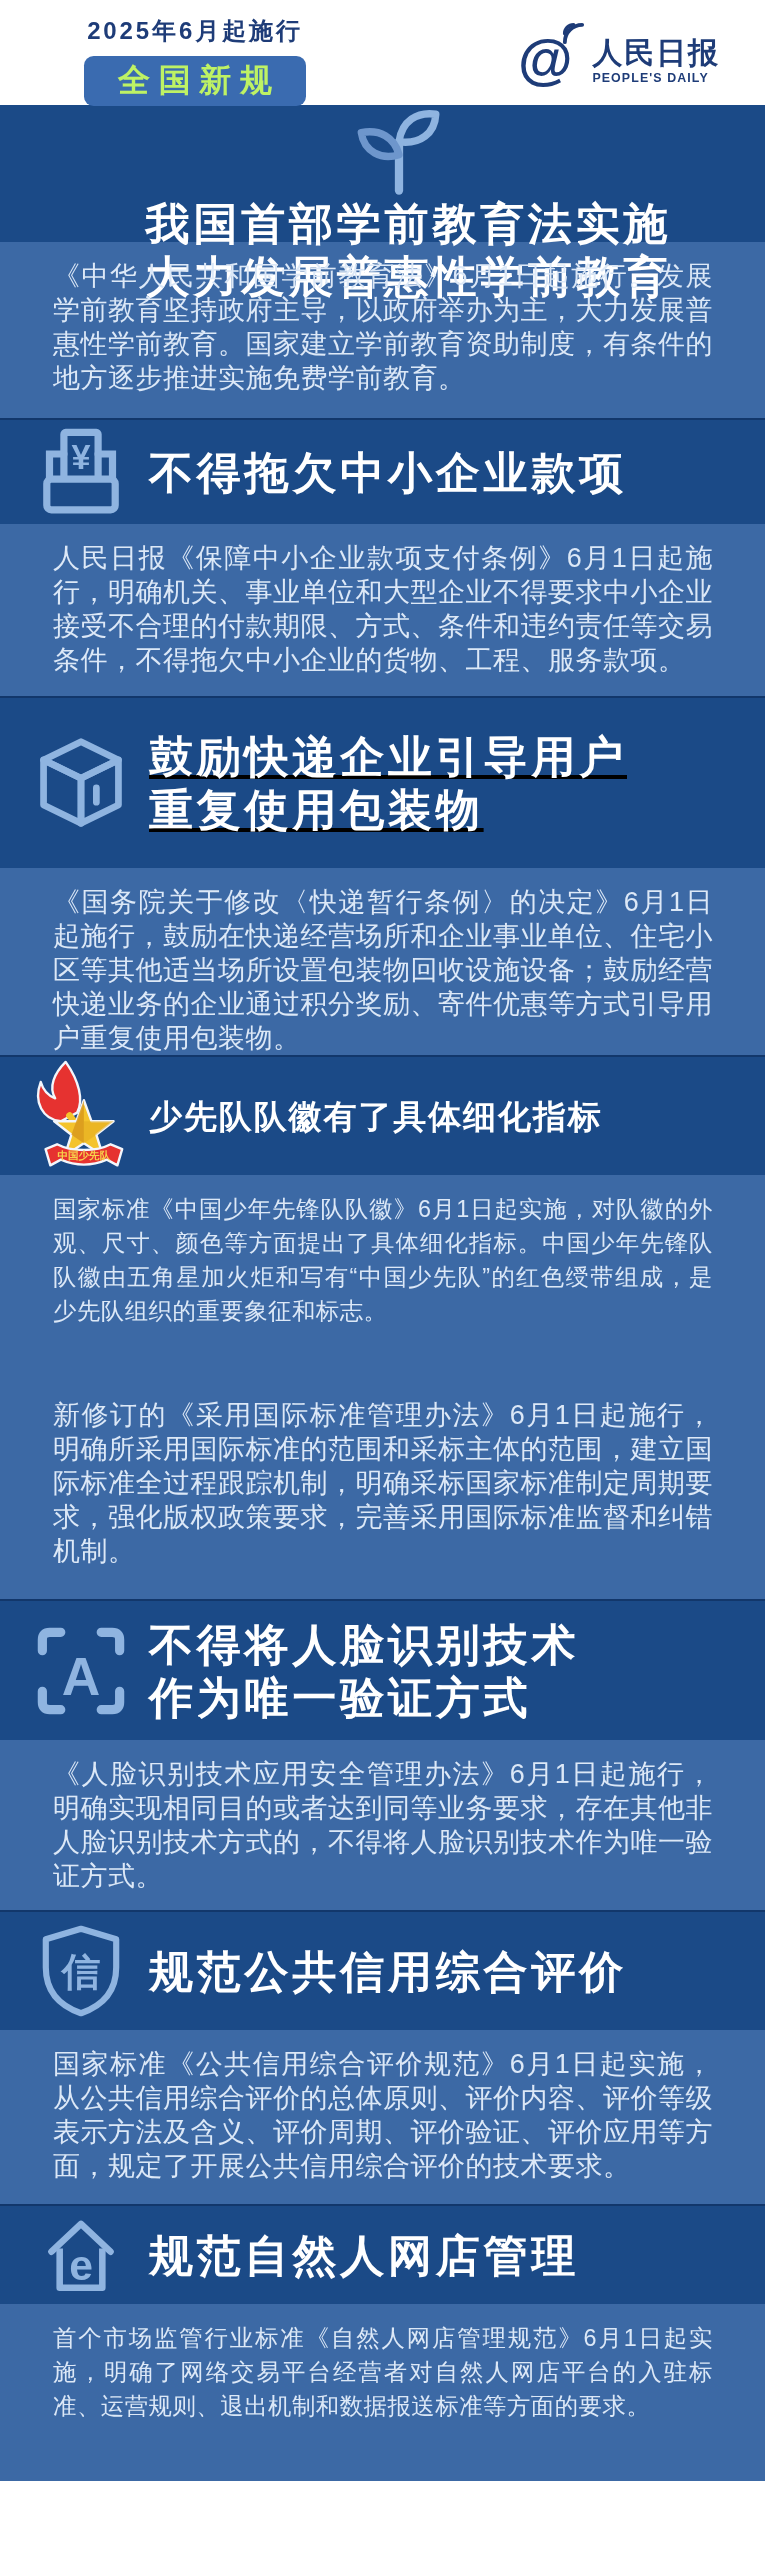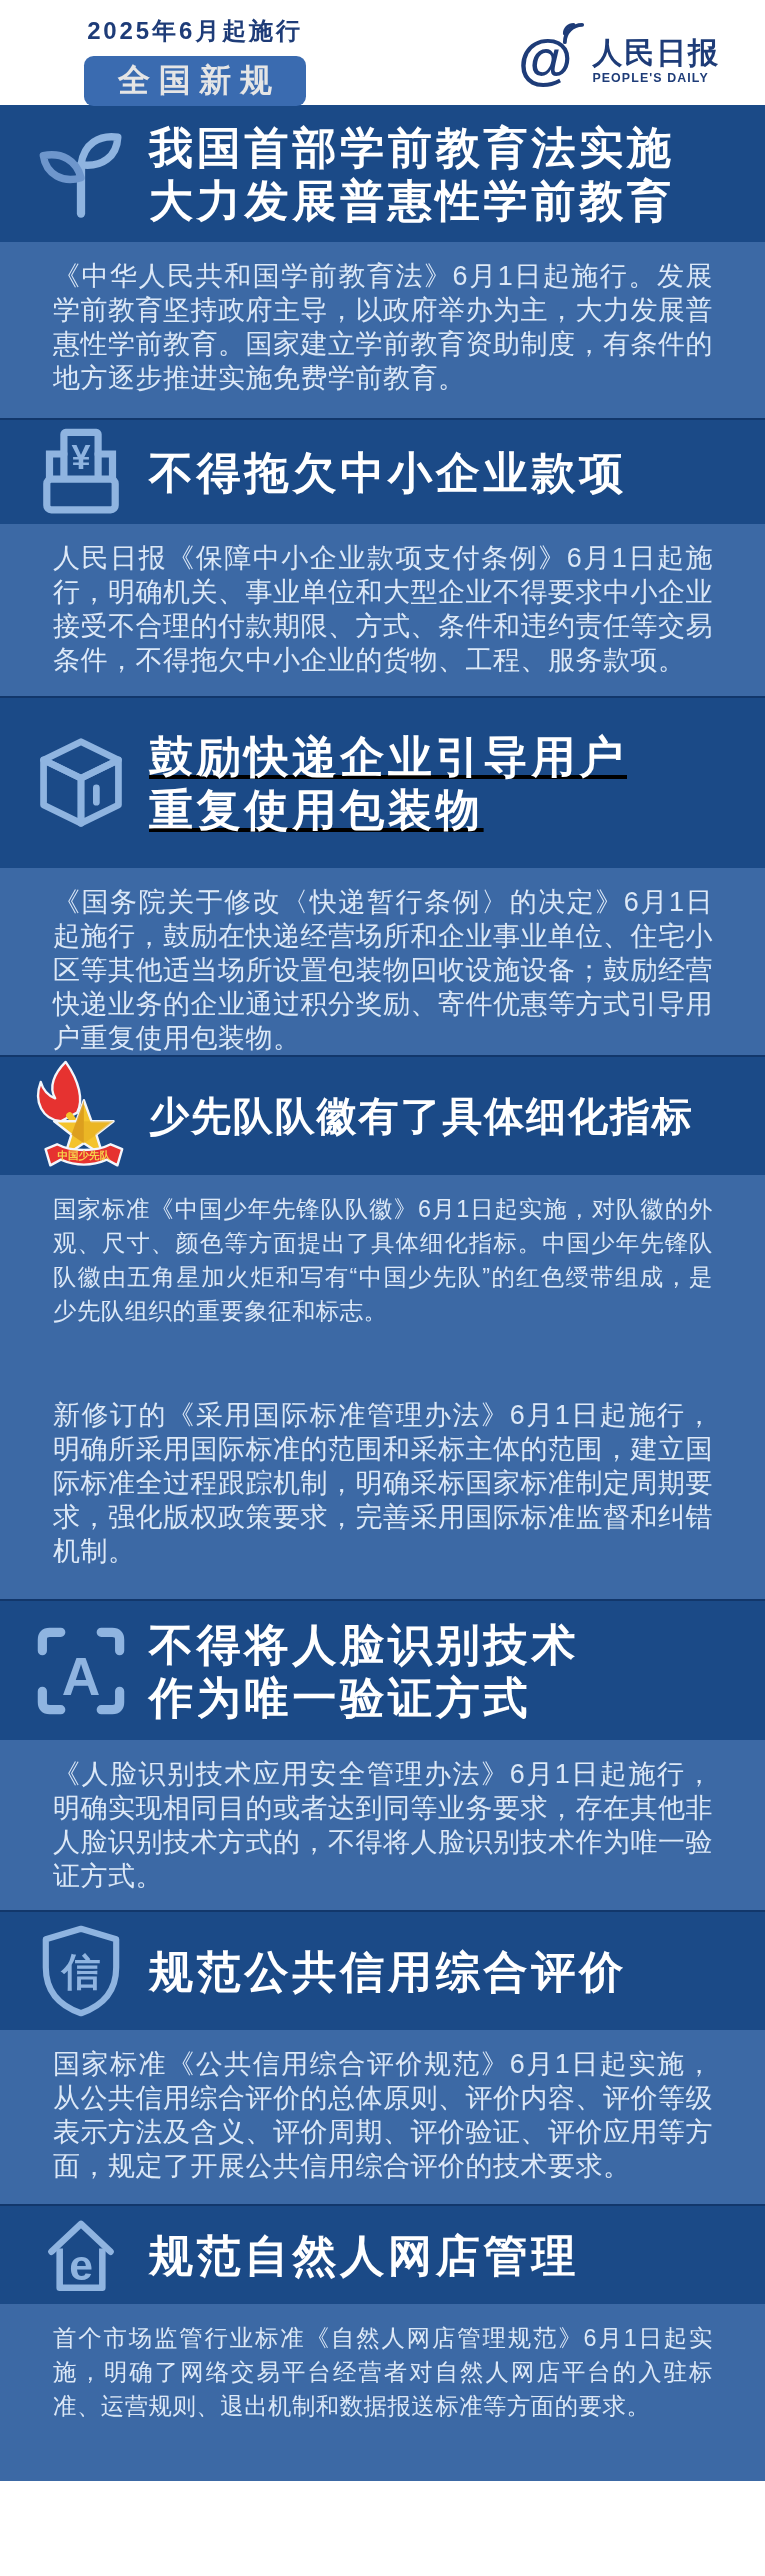--- a/index.html
+++ b/index.html
@@ -19,21 +19,21 @@
     width:766px;height:2576px;overflow:hidden;position:relative;
     background:#ffffff;
     font-family:"Liberation Sans","DejaVu Sans",sans-serif;
   }
   
   .hdr{height:105px;position:relative;background:#ffffff;}
   .head-left{position:absolute;left:84px;top:15.3px;width:222px;text-align:center;}
   .date{font-size:24px;font-weight:bold;color:var(--navy);letter-spacing:2.9px;white-space:nowrap;}
   .badge{
     margin-top:8.6px;height:50px;background:var(--badge-bg);border-radius:9.6px;
-    color:#e5e5e5;font-size:32px;font-weight:bold;letter-spacing:8.6px;text-indent:8.6px;
+    color:#bef264;font-size:32px;font-weight:bold;letter-spacing:8.6px;text-indent:8.6px;
     display:flex;align-items:center;justify-content:center;white-space:nowrap;
   }
   .logo{position:absolute;right:46px;top:31px;display:flex;align-items:flex-start;}
   .logo-at-wrap{position:relative;margin-right:7.7px;}
   .logo-at{font-size:56px;line-height:56px;font-weight:bold;color:var(--navy);display:block;}
   .logo-waves{position:absolute;top:-9.6px;right:-13.4px;}
   .logo-text{padding-top:5.7px;margin-left:12px;}
   .logo-cn{font-size:30px;font-weight:900;color:var(--navy);letter-spacing:1.9px;line-height:31px;white-space:nowrap;}
   .logo-en{font-size:12.4px;font-weight:bold;color:var(--navy);letter-spacing:1.1px;margin-top:2.9px;white-space:nowrap;}
   
@@ -42,21 +42,21 @@
     display:flex;align-items:center;
     padding-left:32px;box-sizing:border-box;
     border-top:2.9px solid rgba(9,34,73,.45);
   }
   .sec:first-child .s-title{border-top:none;}
   .s-icon{width:98px;min-width:98px;display:flex;justify-content:center;align-items:center;}
   .s-heading{
     margin:0 0 0 19px;color:var(--title-white);font-weight:900;
     font-size:44px;letter-spacing:3.8px;line-height:53px;white-space:nowrap;
   }
-  .sec.small-title .s-heading{font-size:40px;letter-spacing:1.9px;}
+  .sec.small-title .s-heading{font-size:33px;letter-spacing:1.9px;}
   .s-body{background:var(--band-light);box-sizing:border-box;padding:17px 53px 0 53px;}
   .s-text{
     margin:0;color:var(--body-text);font-size:27px;line-height:34px;
     letter-spacing:0.5px;text-align:justify;font-weight:500;
   }
   .sec.dense .s-text{font-size:23.4px;}
 </style>
 </head>
 <body>
 
@@ -77,21 +77,21 @@
       </span>
       <span class="logo-text">
         <span class="logo-cn">人民日报</span>
         <div class="logo-en">PEOPLE'S DAILY</div>
       </span>
     </div>
   </header>
 
   <main id="sections">
   <section class="sec">
-    <div class="s-title" style="height: 137px;">
+    <div class="s-title" style="height: 137px; flex-direction: column;">
       <div class="s-icon">
     <svg width="92" height="92" viewBox="0 0 100 100">
       <path d="M50 93 L50 40" stroke="#8fb4e0" stroke-width="9" fill="none" stroke-linecap="round"></path>
       <path d="M50 40 C53 17 70 7 90 10 C89 31 73 43 50 40 Z" stroke="#8fb4e0" stroke-width="8" fill="none" stroke-linejoin="round"></path>
       <path d="M50 54 C45 35 29 26 9 30 C12 51 31 60 50 54 Z" stroke="#6e96cc" stroke-width="8" fill="none" stroke-linejoin="round"></path>
     </svg>
           </div>
       <h2 class="s-heading">
             <div>我国首部学前教育法实施</div>
             <div>大力发展普惠性学前教育</div>

